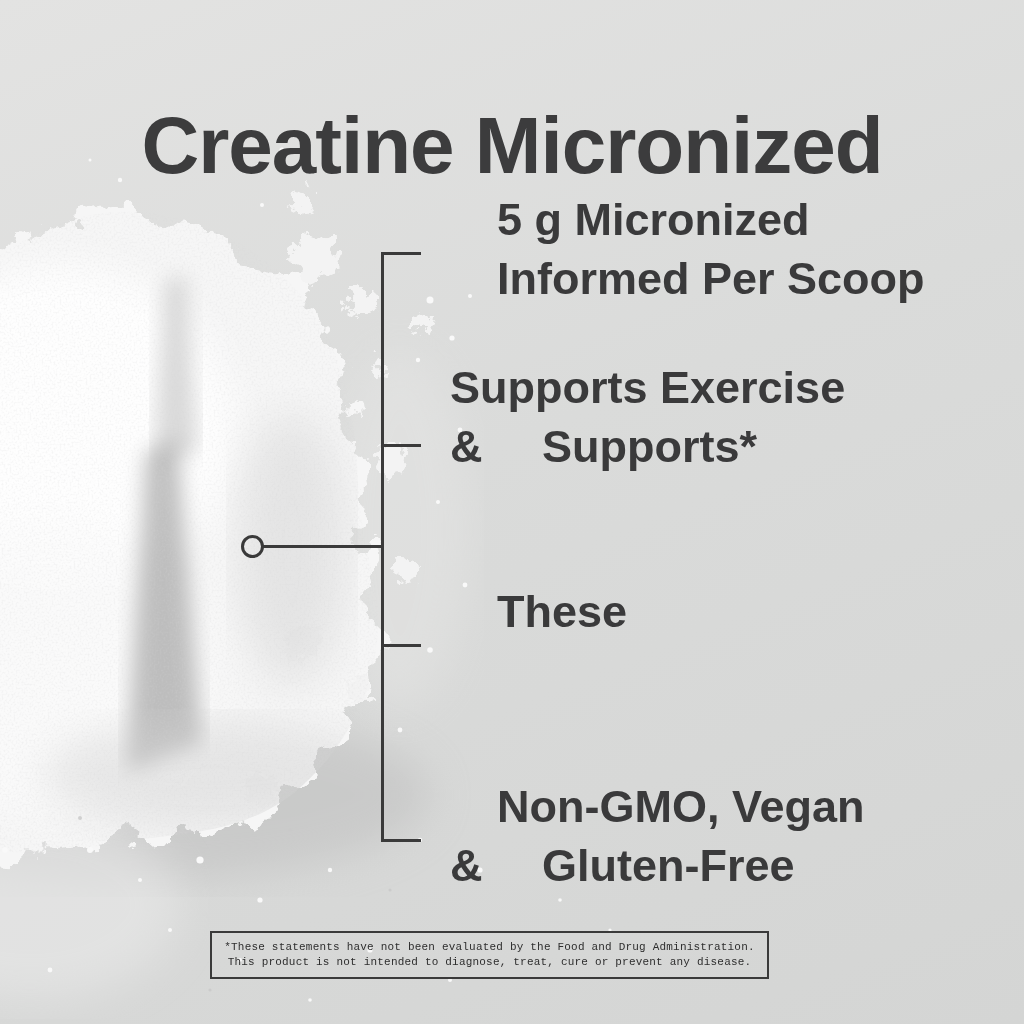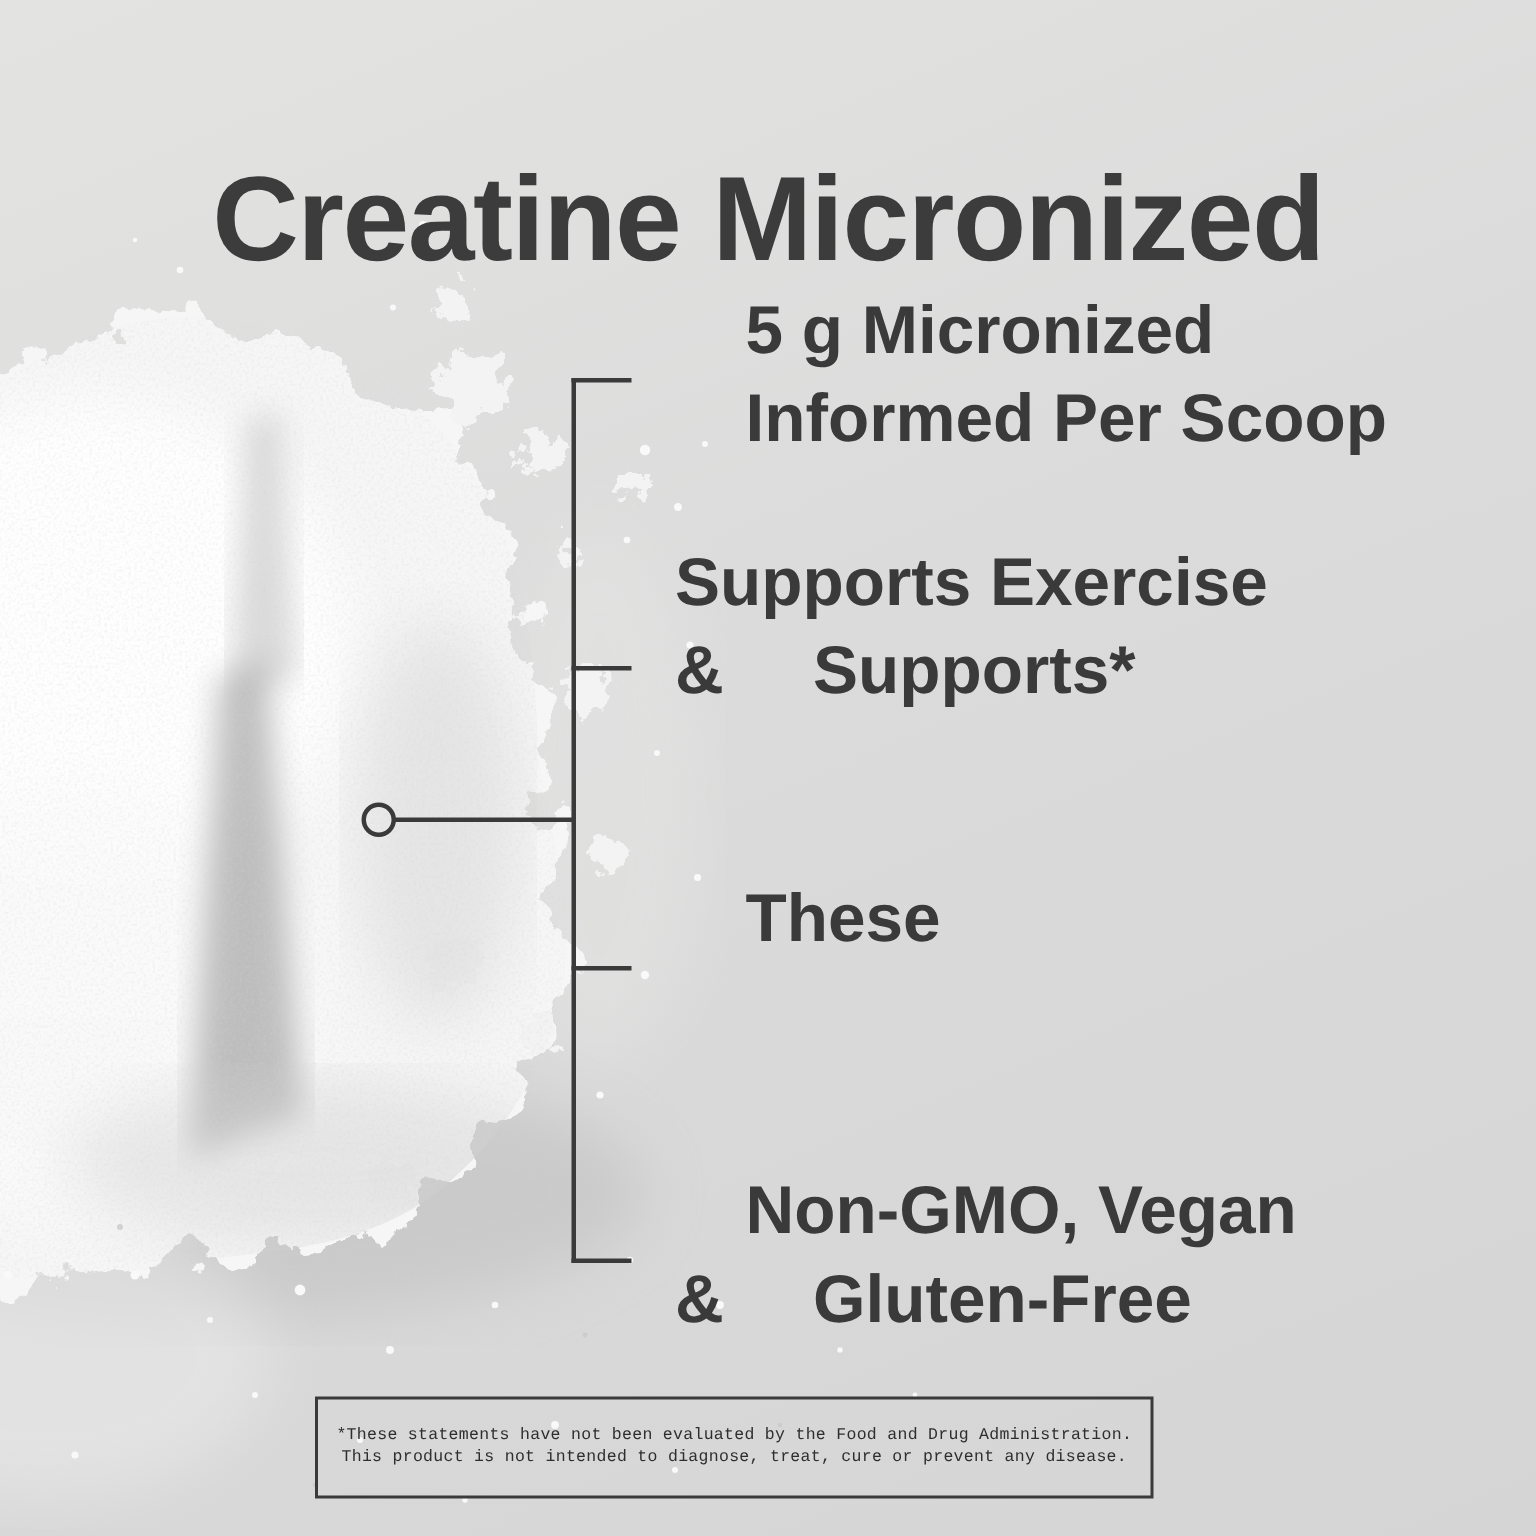--- a/index.html
+++ b/index.html
@@ -30,21 +30,21 @@
   
   .feature{
     position:absolute;left:450px;width:560px;
     font-size:45px;line-height:59px;color:#3a3a3b;
   }
   .f1{top:190px;} .f2{top:358px;} .f3{top:582px;} .f4{top:777px;}
   .b{font-weight:700;margin-left:47px;} .r{font-weight:700;}
   
   .disclaimer{
     position:absolute;left:210px;top:931px;width:537px;
-    border:2px solid #3a3a3a;padding:17px 9px;text-align:center;
+    border:2px solid #3a3a3a;padding:7px 9px;text-align:center;
     font-family:"Liberation Mono","DejaVu Sans Mono",monospace;
     font-size:11px;line-height:15px;letter-spacing:0.2px;color:#2e2e2e;
   }
   .disclaimer div{white-space:nowrap;}
 </style>
 </head>
 <body>
 
 <div class="stage">
 

